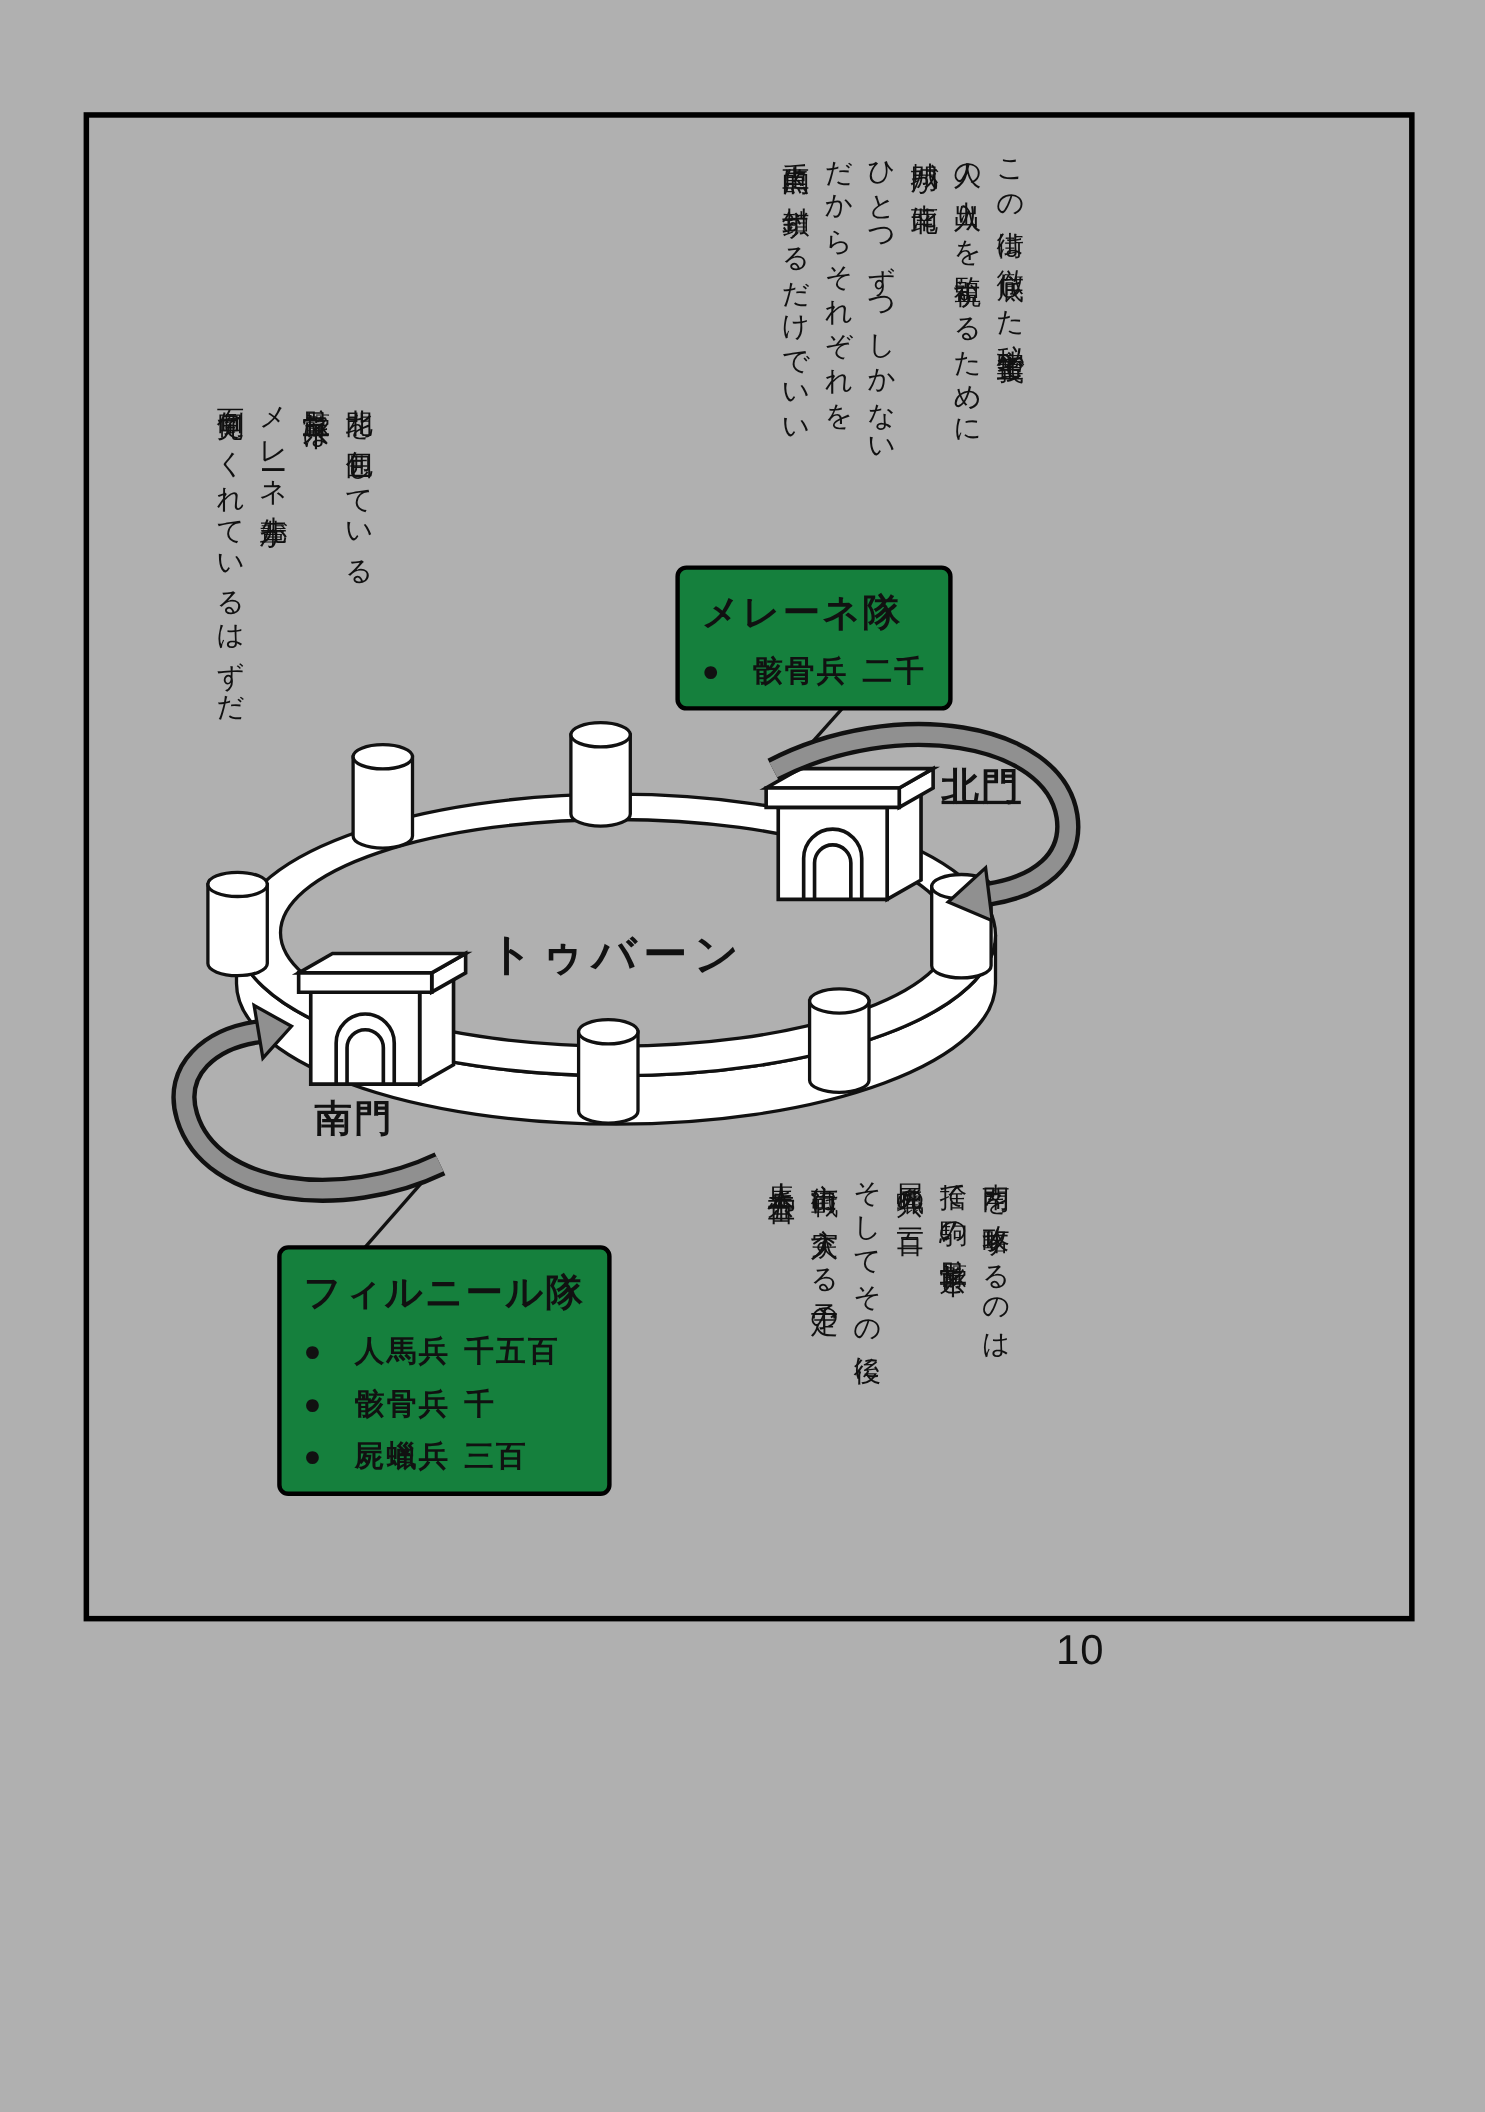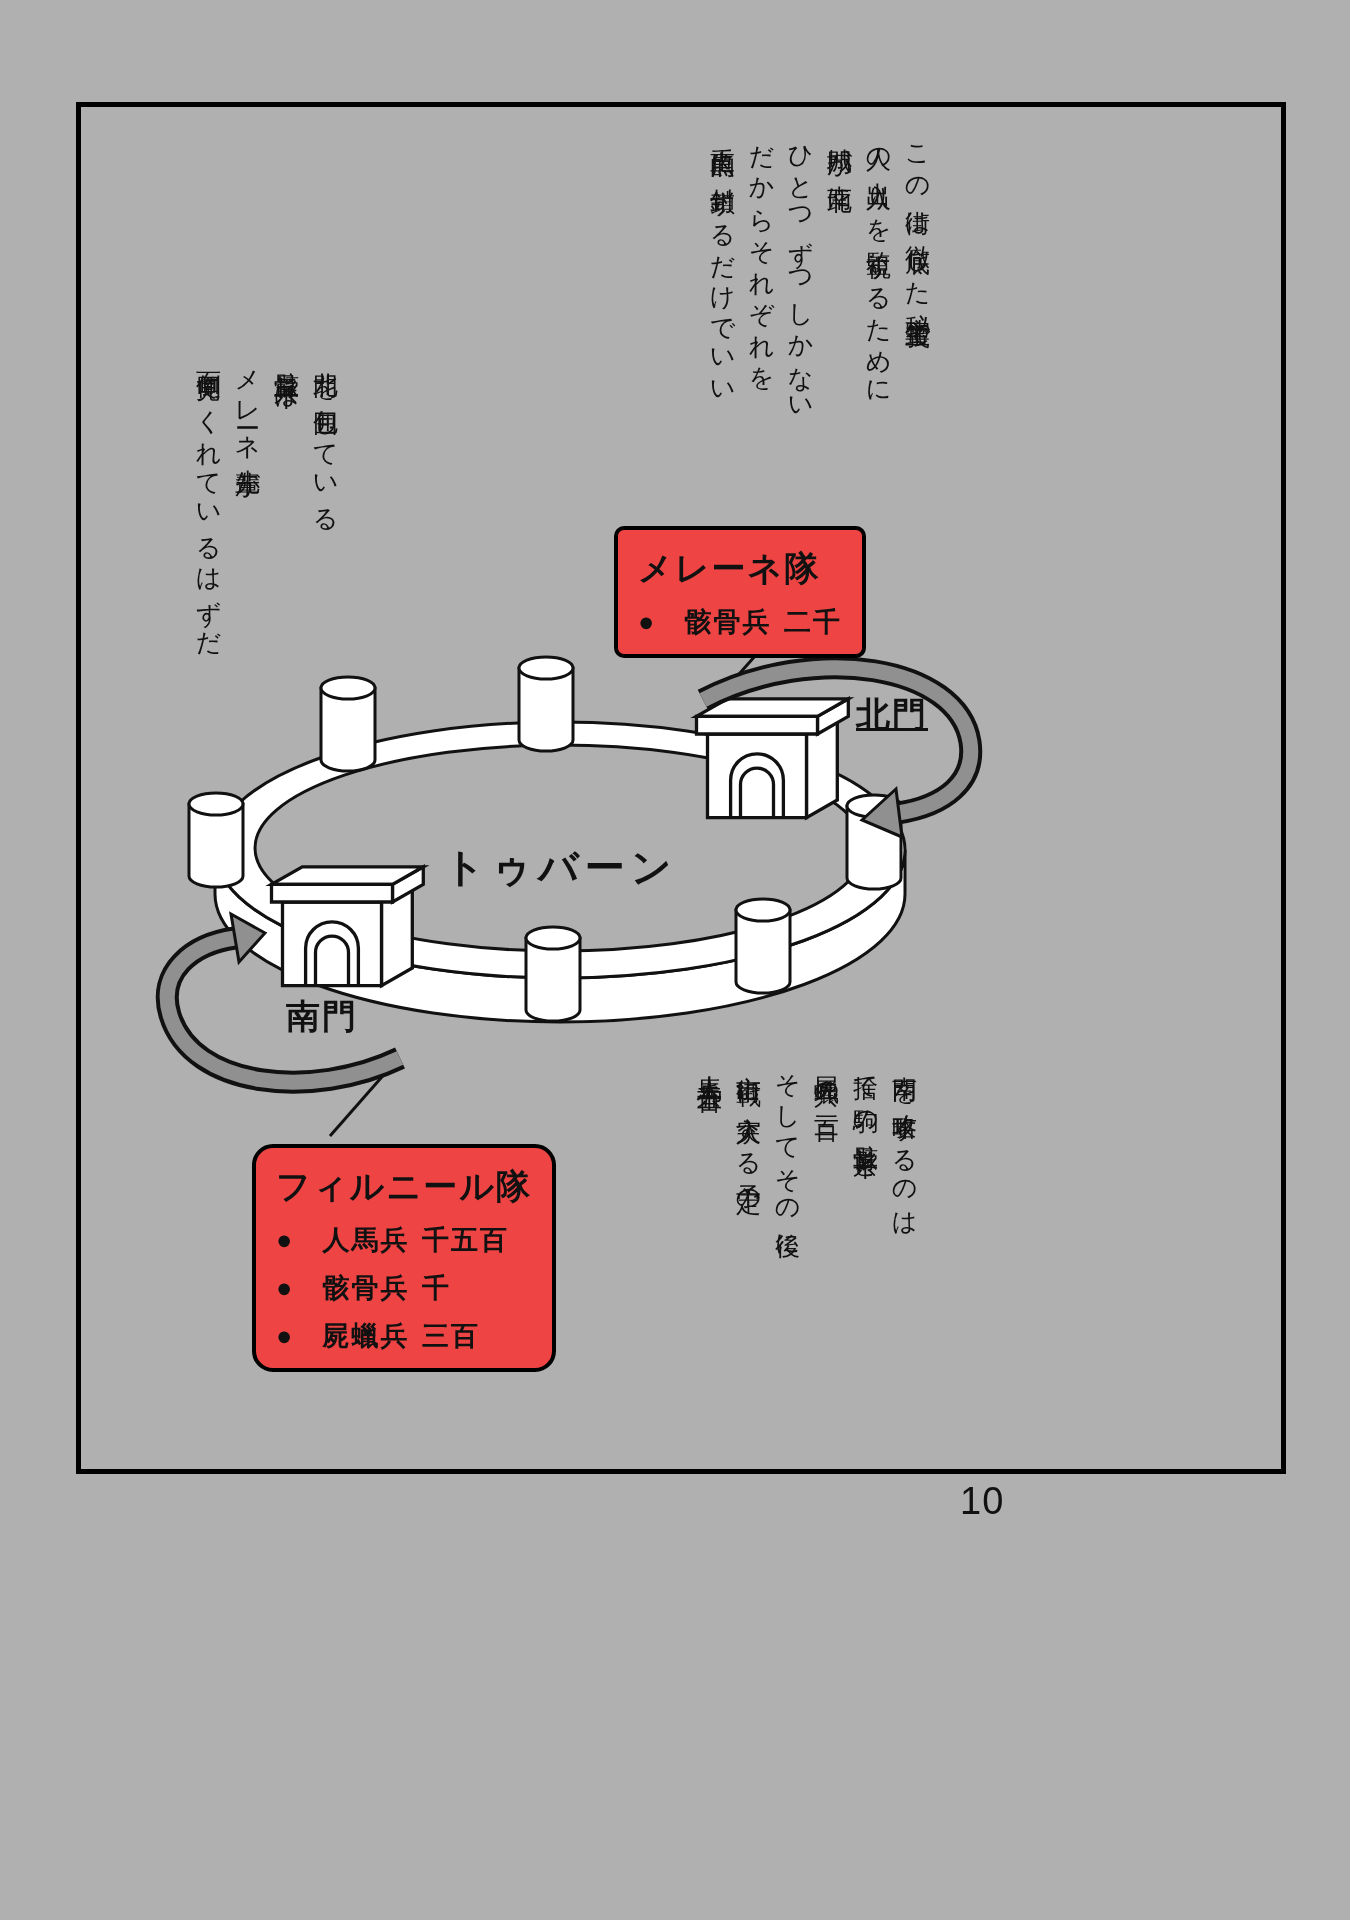--- a/index.html
+++ b/index.html
@@ -29,25 +29,24 @@
     font-size: 25px;
     line-height: 39px;
     letter-spacing: 3px;
     font-weight: 400;
     white-space: nowrap;
   }
 
   
   .squad-box {
     position: absolute;
-    background: #ef4444;
+    background: #15803d;
     border: 4px solid #000;
     border-radius: 10px;
     padding: 16px 20px 14px 20px;
-    margin-top: 12px;
   }
   .squad-title {
     font-size: 34px;
     font-weight: bold;
     letter-spacing: 2px;
   }
   .squad-item {
     display: flex;
     align-items: baseline;
     margin-top: 12px;
@@ -160,21 +159,21 @@
 
   <div class="squad-box" style="left:614px; top:514px;">
     <div class="squad-title">メレーネ隊</div>
     <div class="squad-item">
       <span class="bullet">●</span>
       <span class="name">骸骨兵</span>
       <span class="count">二千</span>
     </div>
   </div>
 
-  <div class="squad-box" style="left:252px; top:1132px;border-radius:21px;">
+  <div class="squad-box" style="left:252px; top:1132px;">
     <div class="squad-title">フィルニール隊</div>
     <div class="squad-item">
       <span class="bullet">●</span>
       <span class="name">人馬兵</span>
       <span class="count">千五百</span>
     </div>
     <div class="squad-item">
       <span class="bullet">●</span>
       <span class="name">骸骨兵</span>
       <span class="count">千</span>

